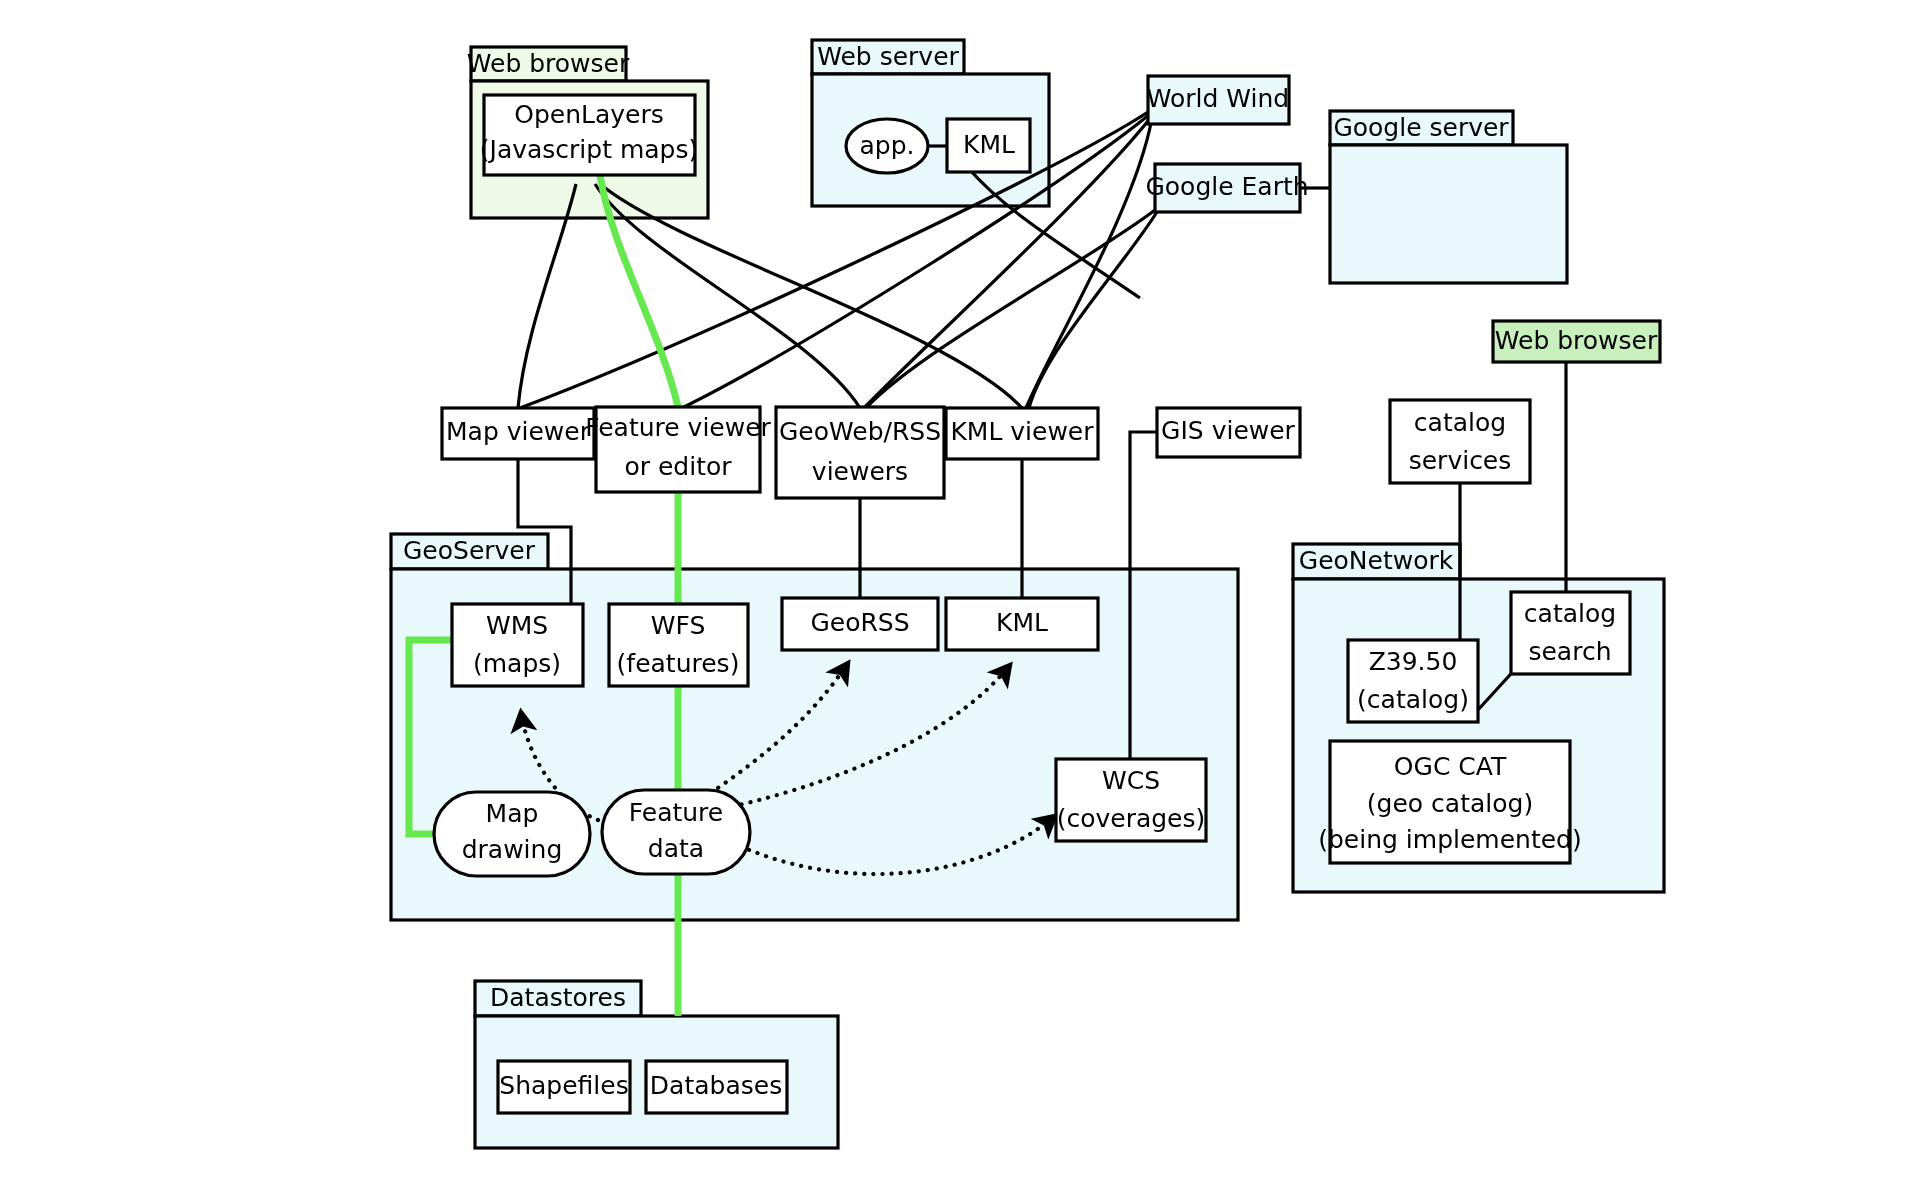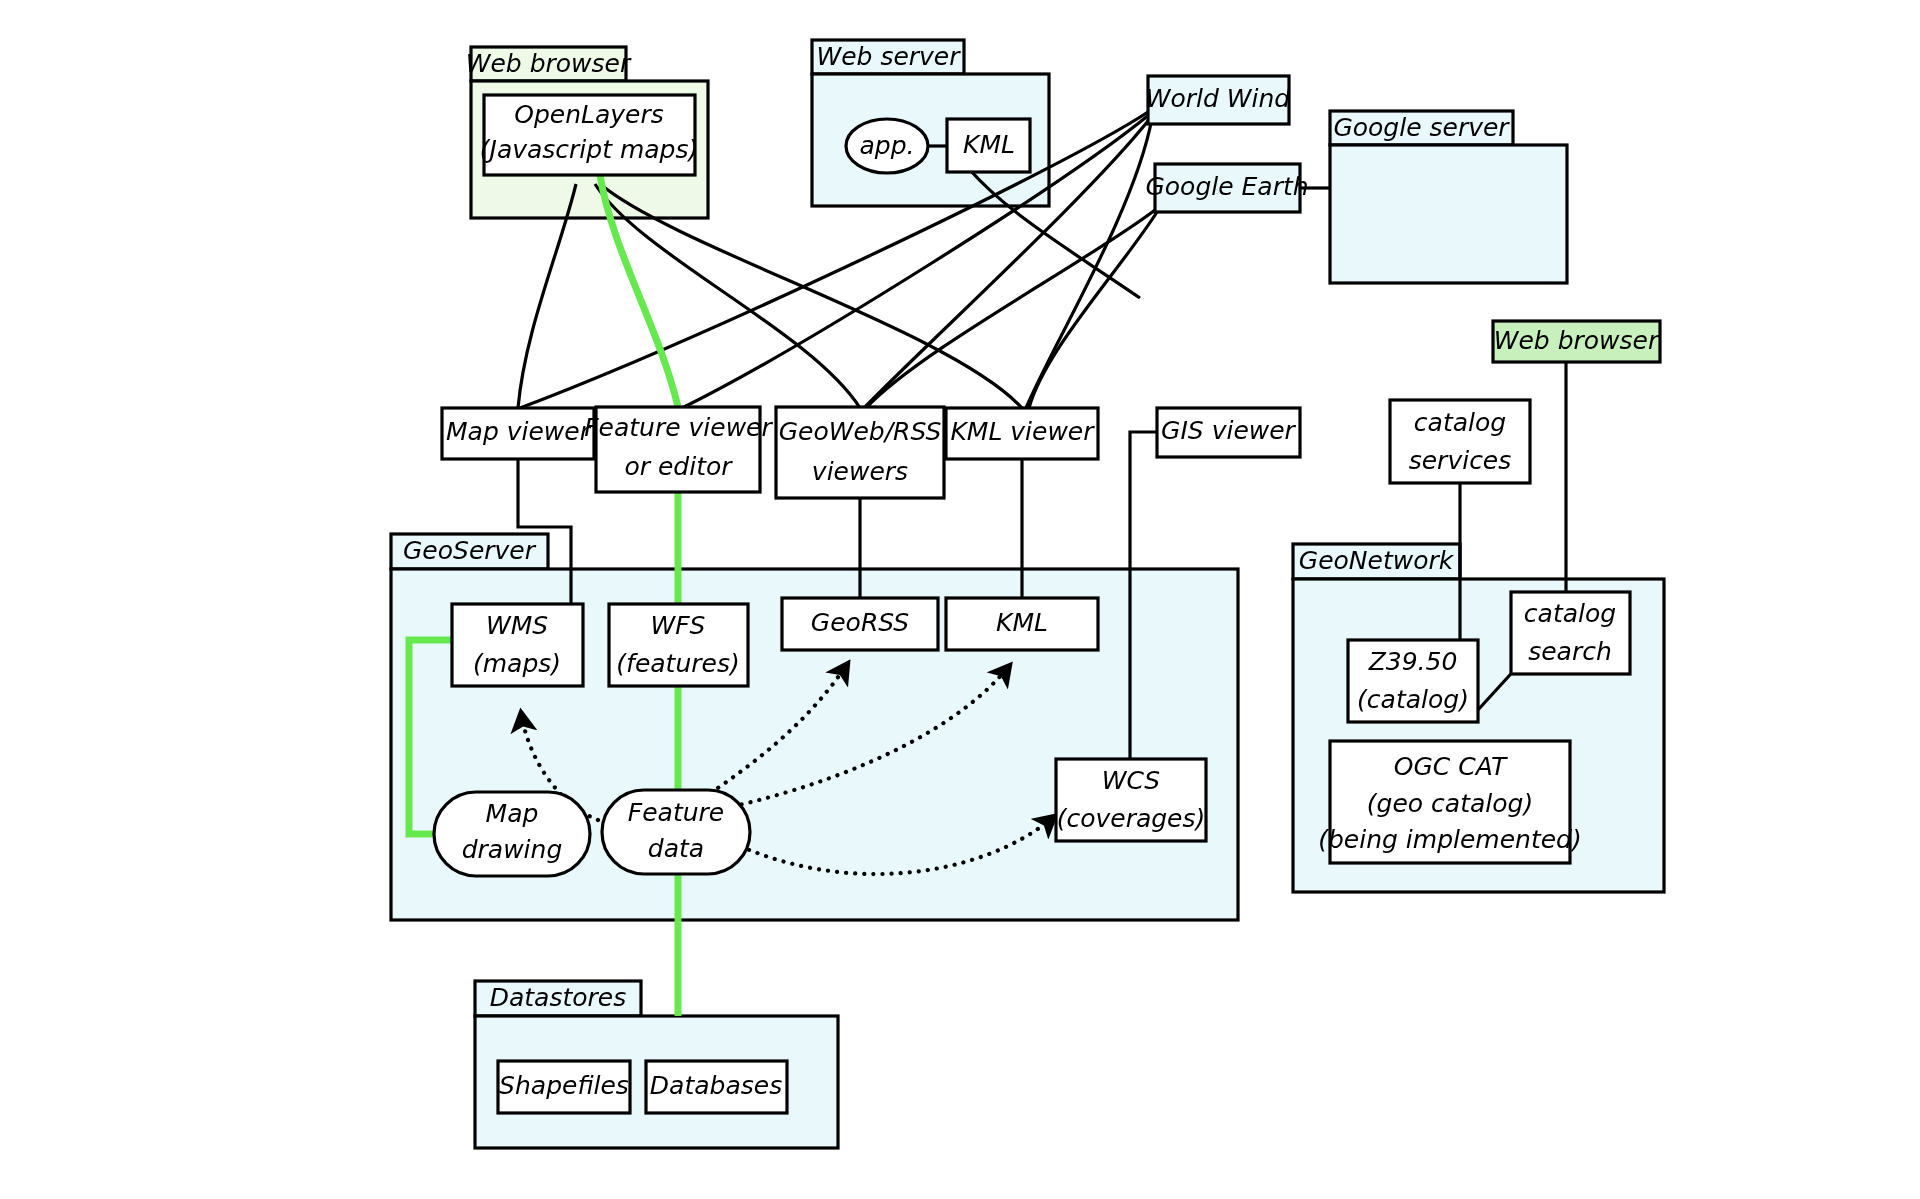--- a/index.html
+++ b/index.html
@@ -1,17 +1,17 @@
 <!DOCTYPE html>
 <html><head>
 <meta charset="utf-8">
 <style>
   html,body{margin:0;padding:0;background:#ffffff;}
   body{width:1920px;height:1199px;overflow:hidden;font-family:"DejaVu Sans","Liberation Sans",sans-serif;}
-  #stage{position:relative;width:1920px;height:999px;background:#fff;font-style:italic;}
+  #stage{position:relative;width:1920px;height:999px;background:#fff;}
   svg{display:block;}
   .pkg-body{stroke:#000;stroke-width:3.2;}
   .pkg-tab{stroke:#000;stroke-width:3.2;}
   .node-box{stroke:#000;stroke-width:3.2;}
   .edge{fill:none;stroke:#000;stroke-width:3.2;stroke-linecap:butt;}
   .edge-dot{fill:none;stroke:#000;stroke-width:4.2;stroke-linecap:round;stroke-dasharray:0.1 9;}
   .edge-green{fill:none;stroke:#66e84f;stroke-width:7;stroke-linecap:butt;stroke-linejoin:miter;}
   text{font-family:"DejaVu Sans","Liberation Sans",sans-serif;fill:#000;font-size:25px;text-anchor:middle;dominant-baseline:middle;}
   text.pkgname{font-size:25px;}
 </style>

